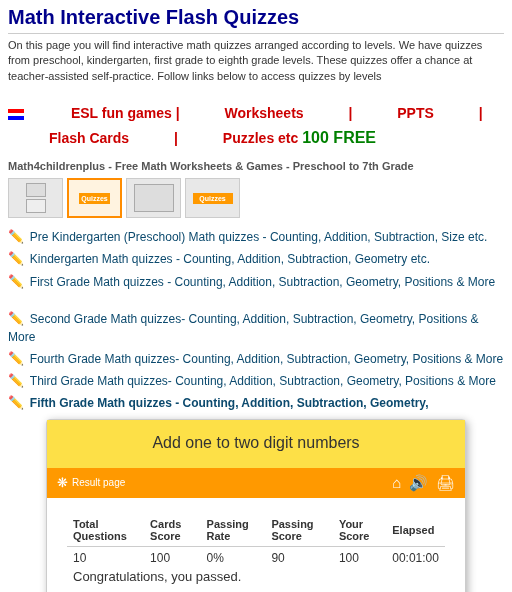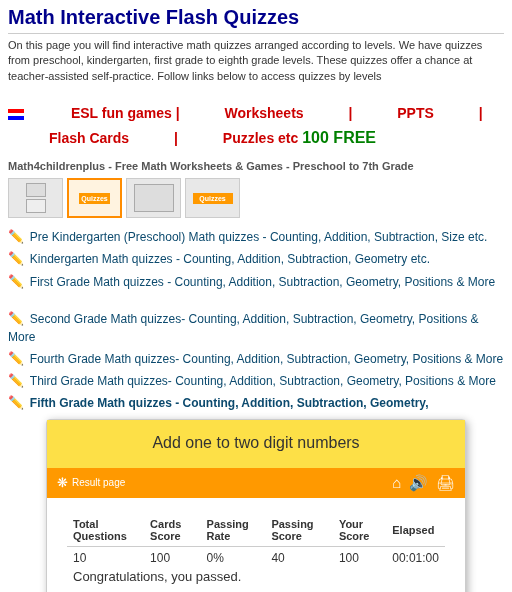--- a/index.html
+++ b/index.html
@@ -293,21 +293,21 @@
             <th>Passing Score</th>
             <th>Your Score</th>
             <th>Elapsed</th>
           </tr>
         </thead>
         <tbody>
           <tr>
             <td>10</td>
             <td>100</td>
             <td>0%</td>
-            <td>40</td>
+            <td>90</td>
             <td>100</td>
             <td>00:01:00</td>
           </tr>
         </tbody>
       </table>
       <p id="congrats-text">Congratulations, you passed.</p>
     </div>
 
   </div>
 </div>

